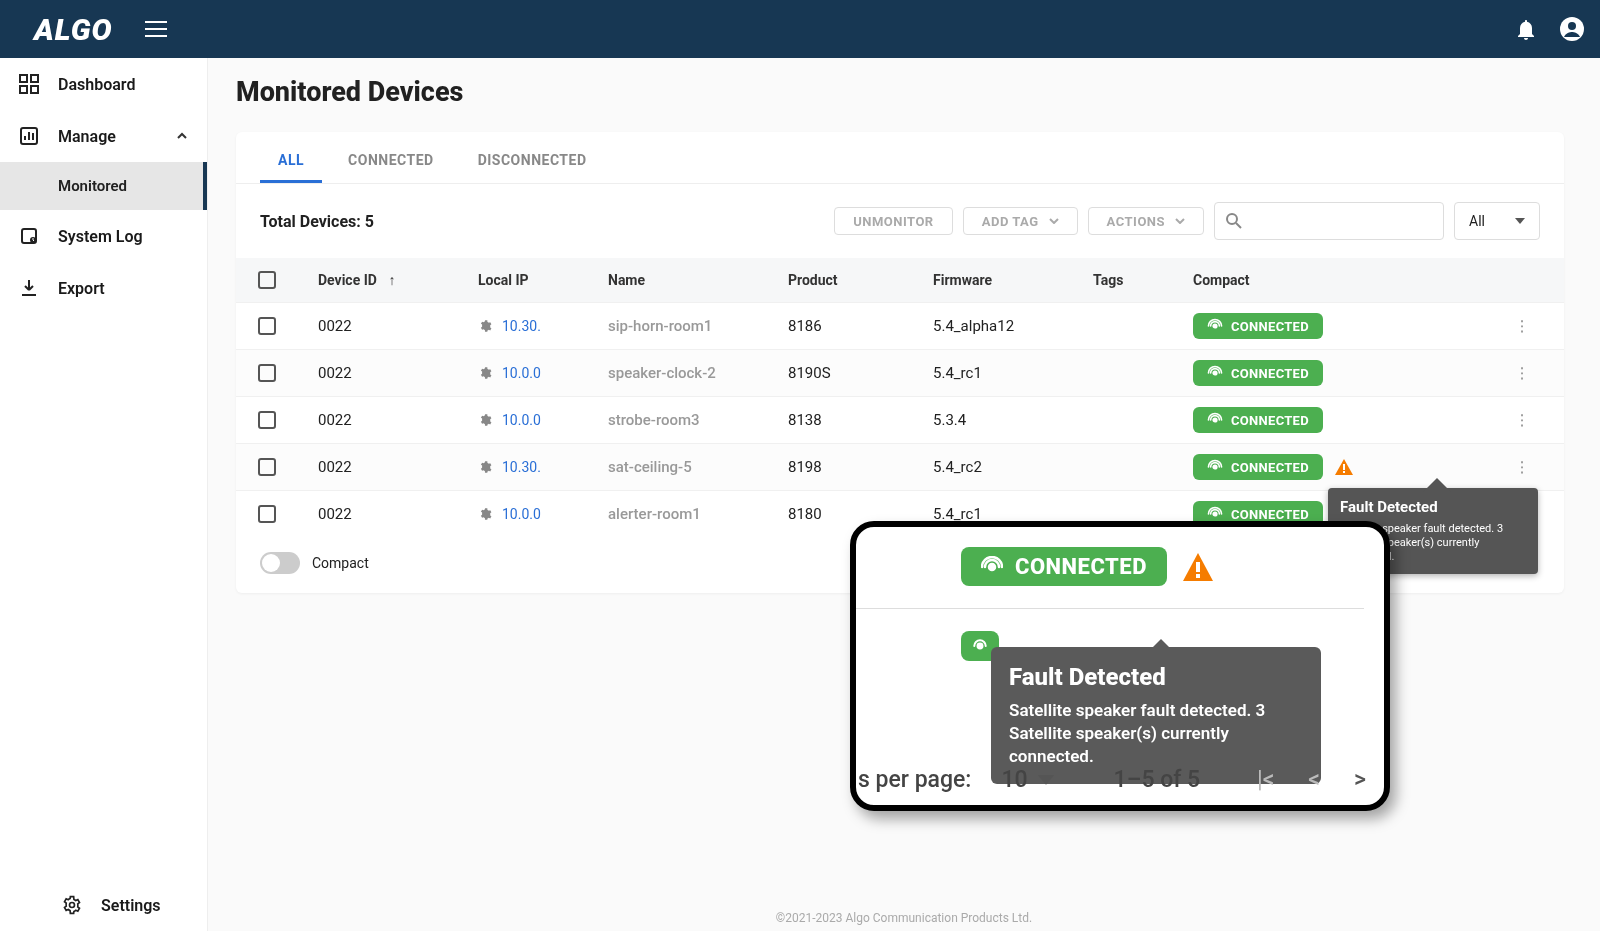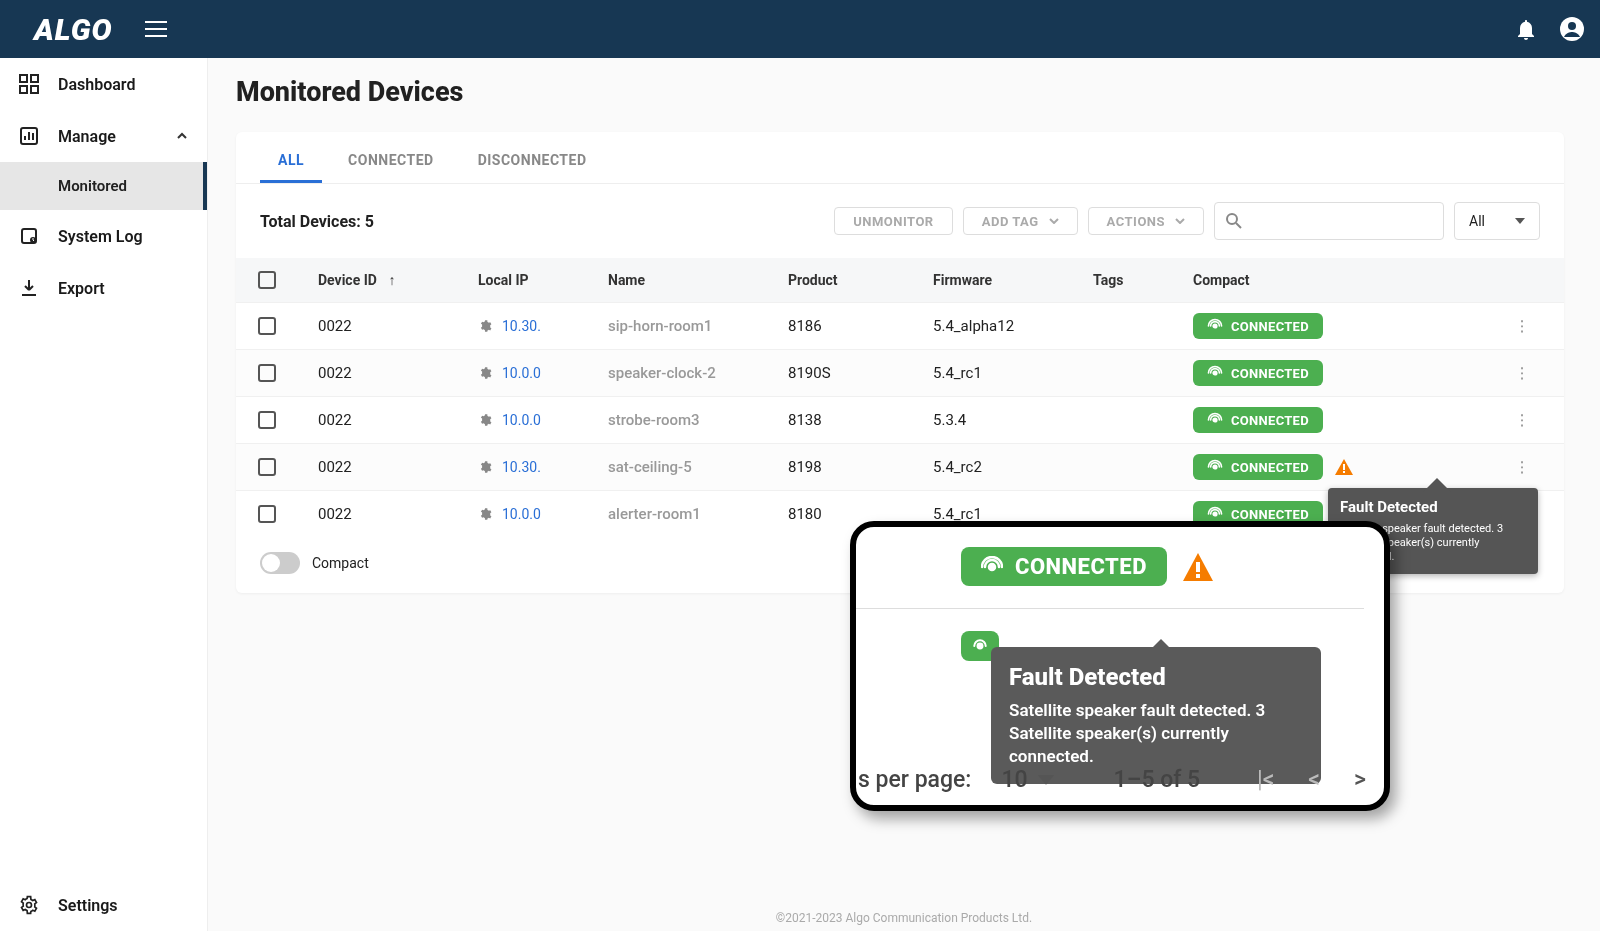--- a/index.html
+++ b/index.html
@@ -59,21 +59,21 @@
   display:flex;
   align-items:center;
   font-size: 15px;
   font-weight: 600;
   cursor:pointer;
 }
 .sidebar-sub.active {
   background:#e6e6e6;
   border-right: 4px solid #173753;
 }
-.sidebar-bottom { margin-top:auto; }
+.sidebar-bottom { margin-top:auto;padding-left:43px; }
 
 .main {
   flex: 1;
   padding: 18px 36px 0 28px;
   overflow:auto;
   position: relative;
 }
 .page-title { font-size: 27px; font-weight: 800; margin-bottom: 24px; }
 
 .card {

